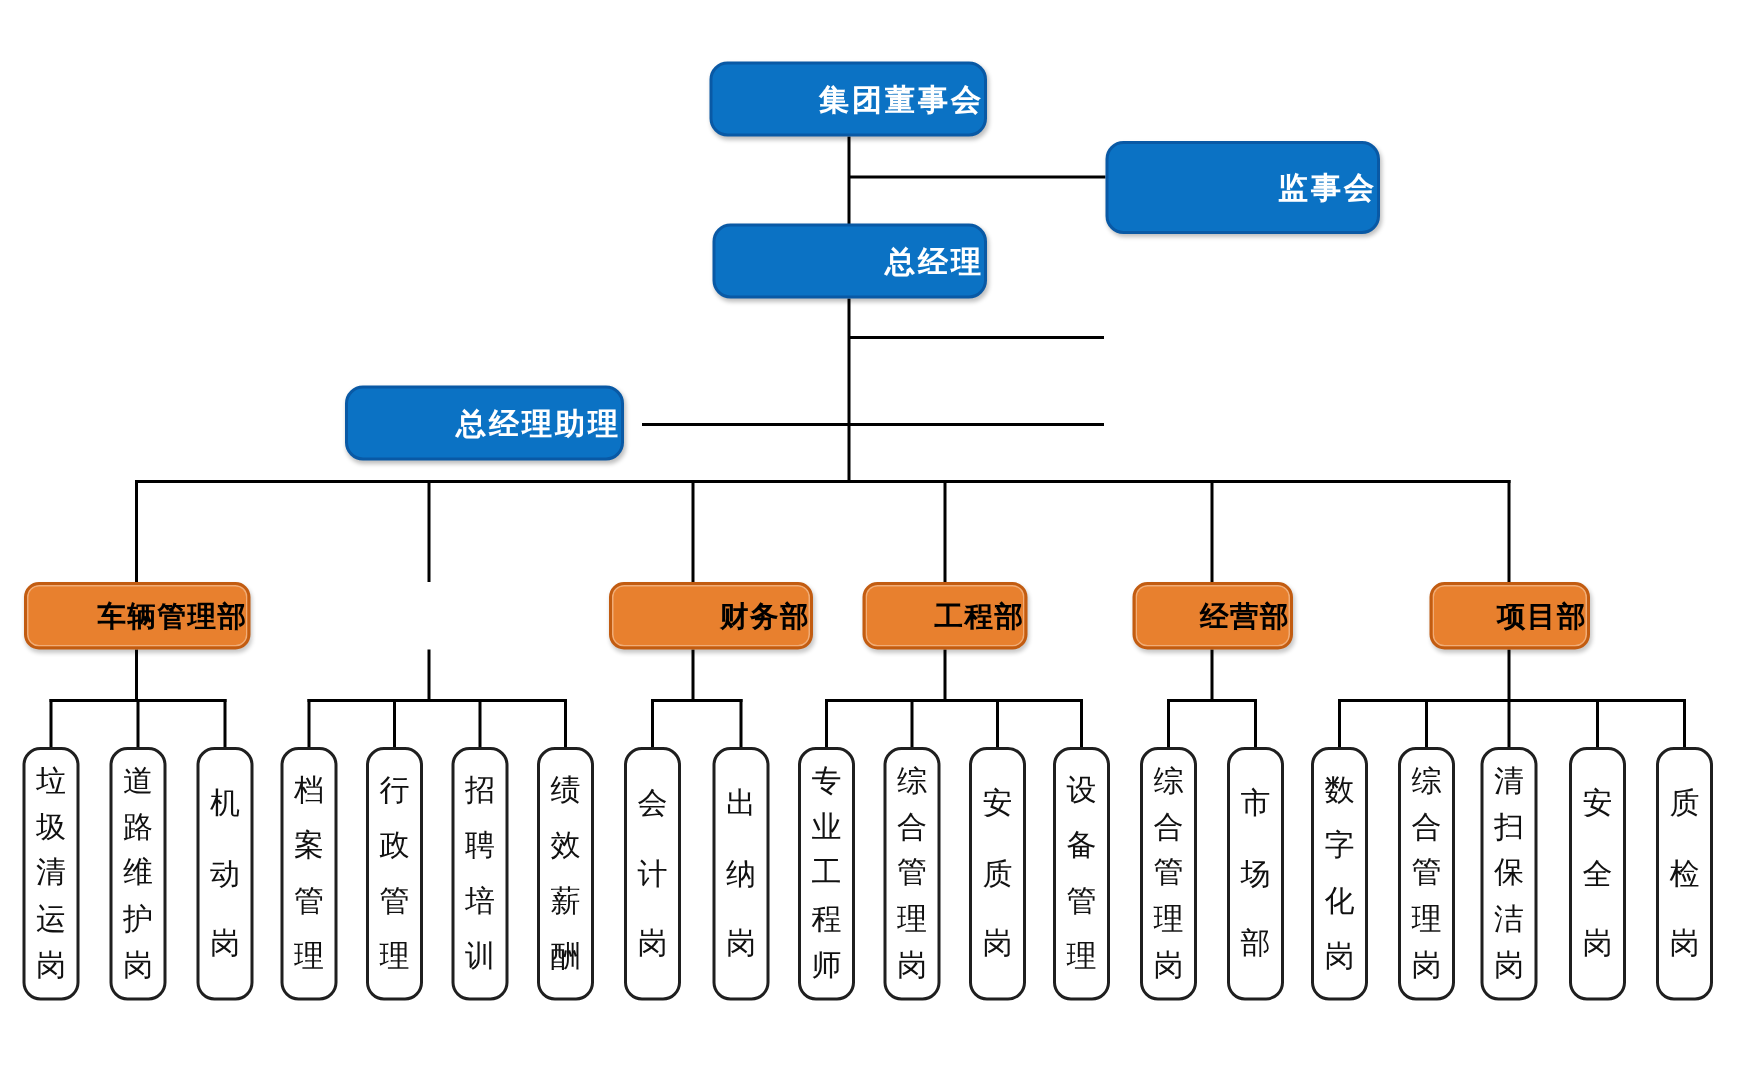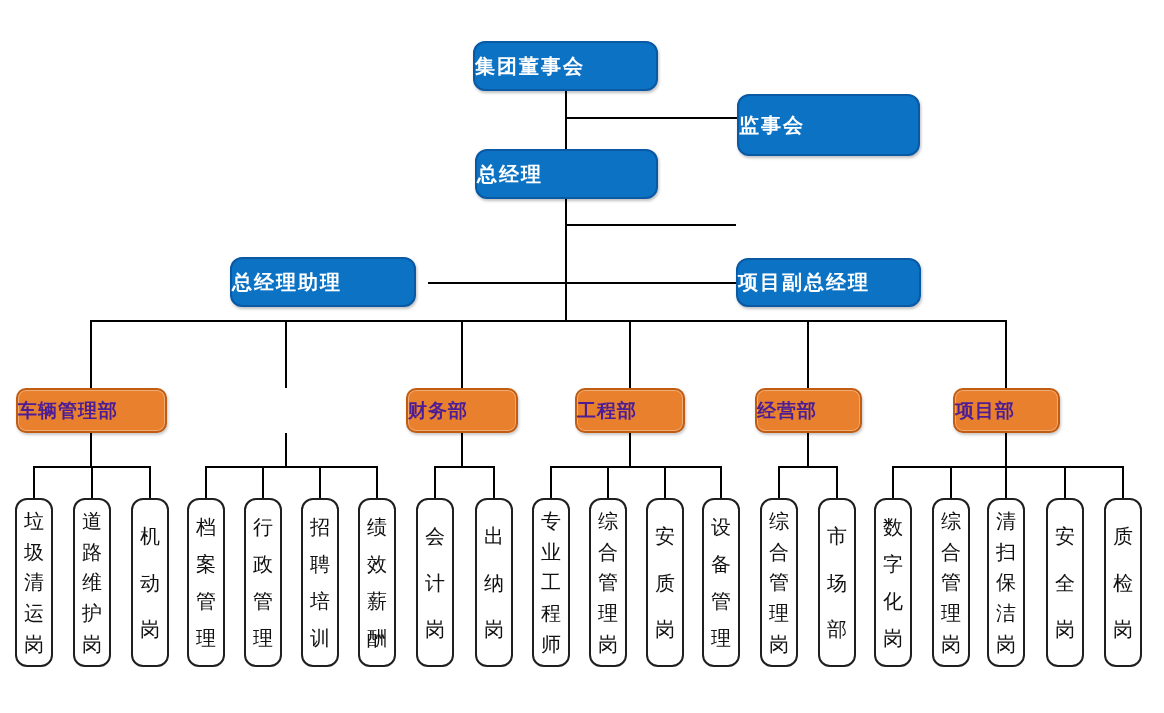--- a/index.html
+++ b/index.html
@@ -16,39 +16,39 @@
     overflow: hidden;
   }
   .line {
     position: absolute;
     background: #000000;
   }
   .node {
     position: absolute;
     display: flex;
     align-items: center;
-    justify-content: flex-start;
+    justify-content: flex-end;
     box-sizing: border-box;
     text-align: center;
   }
   .node.blue {
     background: #0b72c4;
     border: 2px solid #0959a5;
     border-radius: 12px;
     color: #ffffff;
     font-size: 20px;
     font-weight: bold;
     letter-spacing: 2px;
     box-shadow: 1px 2px 3px rgba(0,0,0,0.25);
   }
   .node.orange {
     background: #e8802e;
     border: 2px solid #c25c11;
     border-radius: 10px;
-    color: #4c1d95;
+    color: #000000;
     font-size: 19px;
     font-weight: bold;
     letter-spacing: 1px;
     box-shadow: 1px 2px 3px rgba(0,0,0,0.22), inset 0 0 0 1px rgba(255,255,255,0.35);
   }
   .pos {
     position: absolute;
     top: 498px;
     width: 38px;
     height: 169px;
@@ -128,28 +128,25 @@
   </div>
   <div class="node blue" style="left:737px;top:94px;width:183px;height:62px">
     <span>监事会</span>
   </div>
   <div class="node blue" style="left:475px;top:149px;width:183px;height:50px">
     <span>总经理</span>
   </div>
   <div class="node blue" style="left:230px;top:257px;width:186px;height:50px">
     <span>总经理助理</span>
   </div>
-  <div class="node blue" style="left:736px;top:258px;width:185px;height:49px">
-    <span>项目副总经理</span>
-  </div>
 
   <div class="node orange" style="left:16px;top:388px;width:151px;height:45px">
     <span>车辆管理部</span>
   </div>
-  <div class="node orange" style="left:406px;top:388px;width:112px;height:45px">
+  <div class="node orange" style="left:406px;top:388px;width:136px;height:45px">
     <span>财务部</span>
   </div>
   <div class="node orange" style="left:575px;top:388px;width:110px;height:45px">
     <span>工程部</span>
   </div>
   <div class="node orange" style="left:755px;top:388px;width:107px;height:45px">
     <span>经营部</span>
   </div>
   <div class="node orange" style="left:953px;top:388px;width:107px;height:45px">
     <span>项目部</span>

